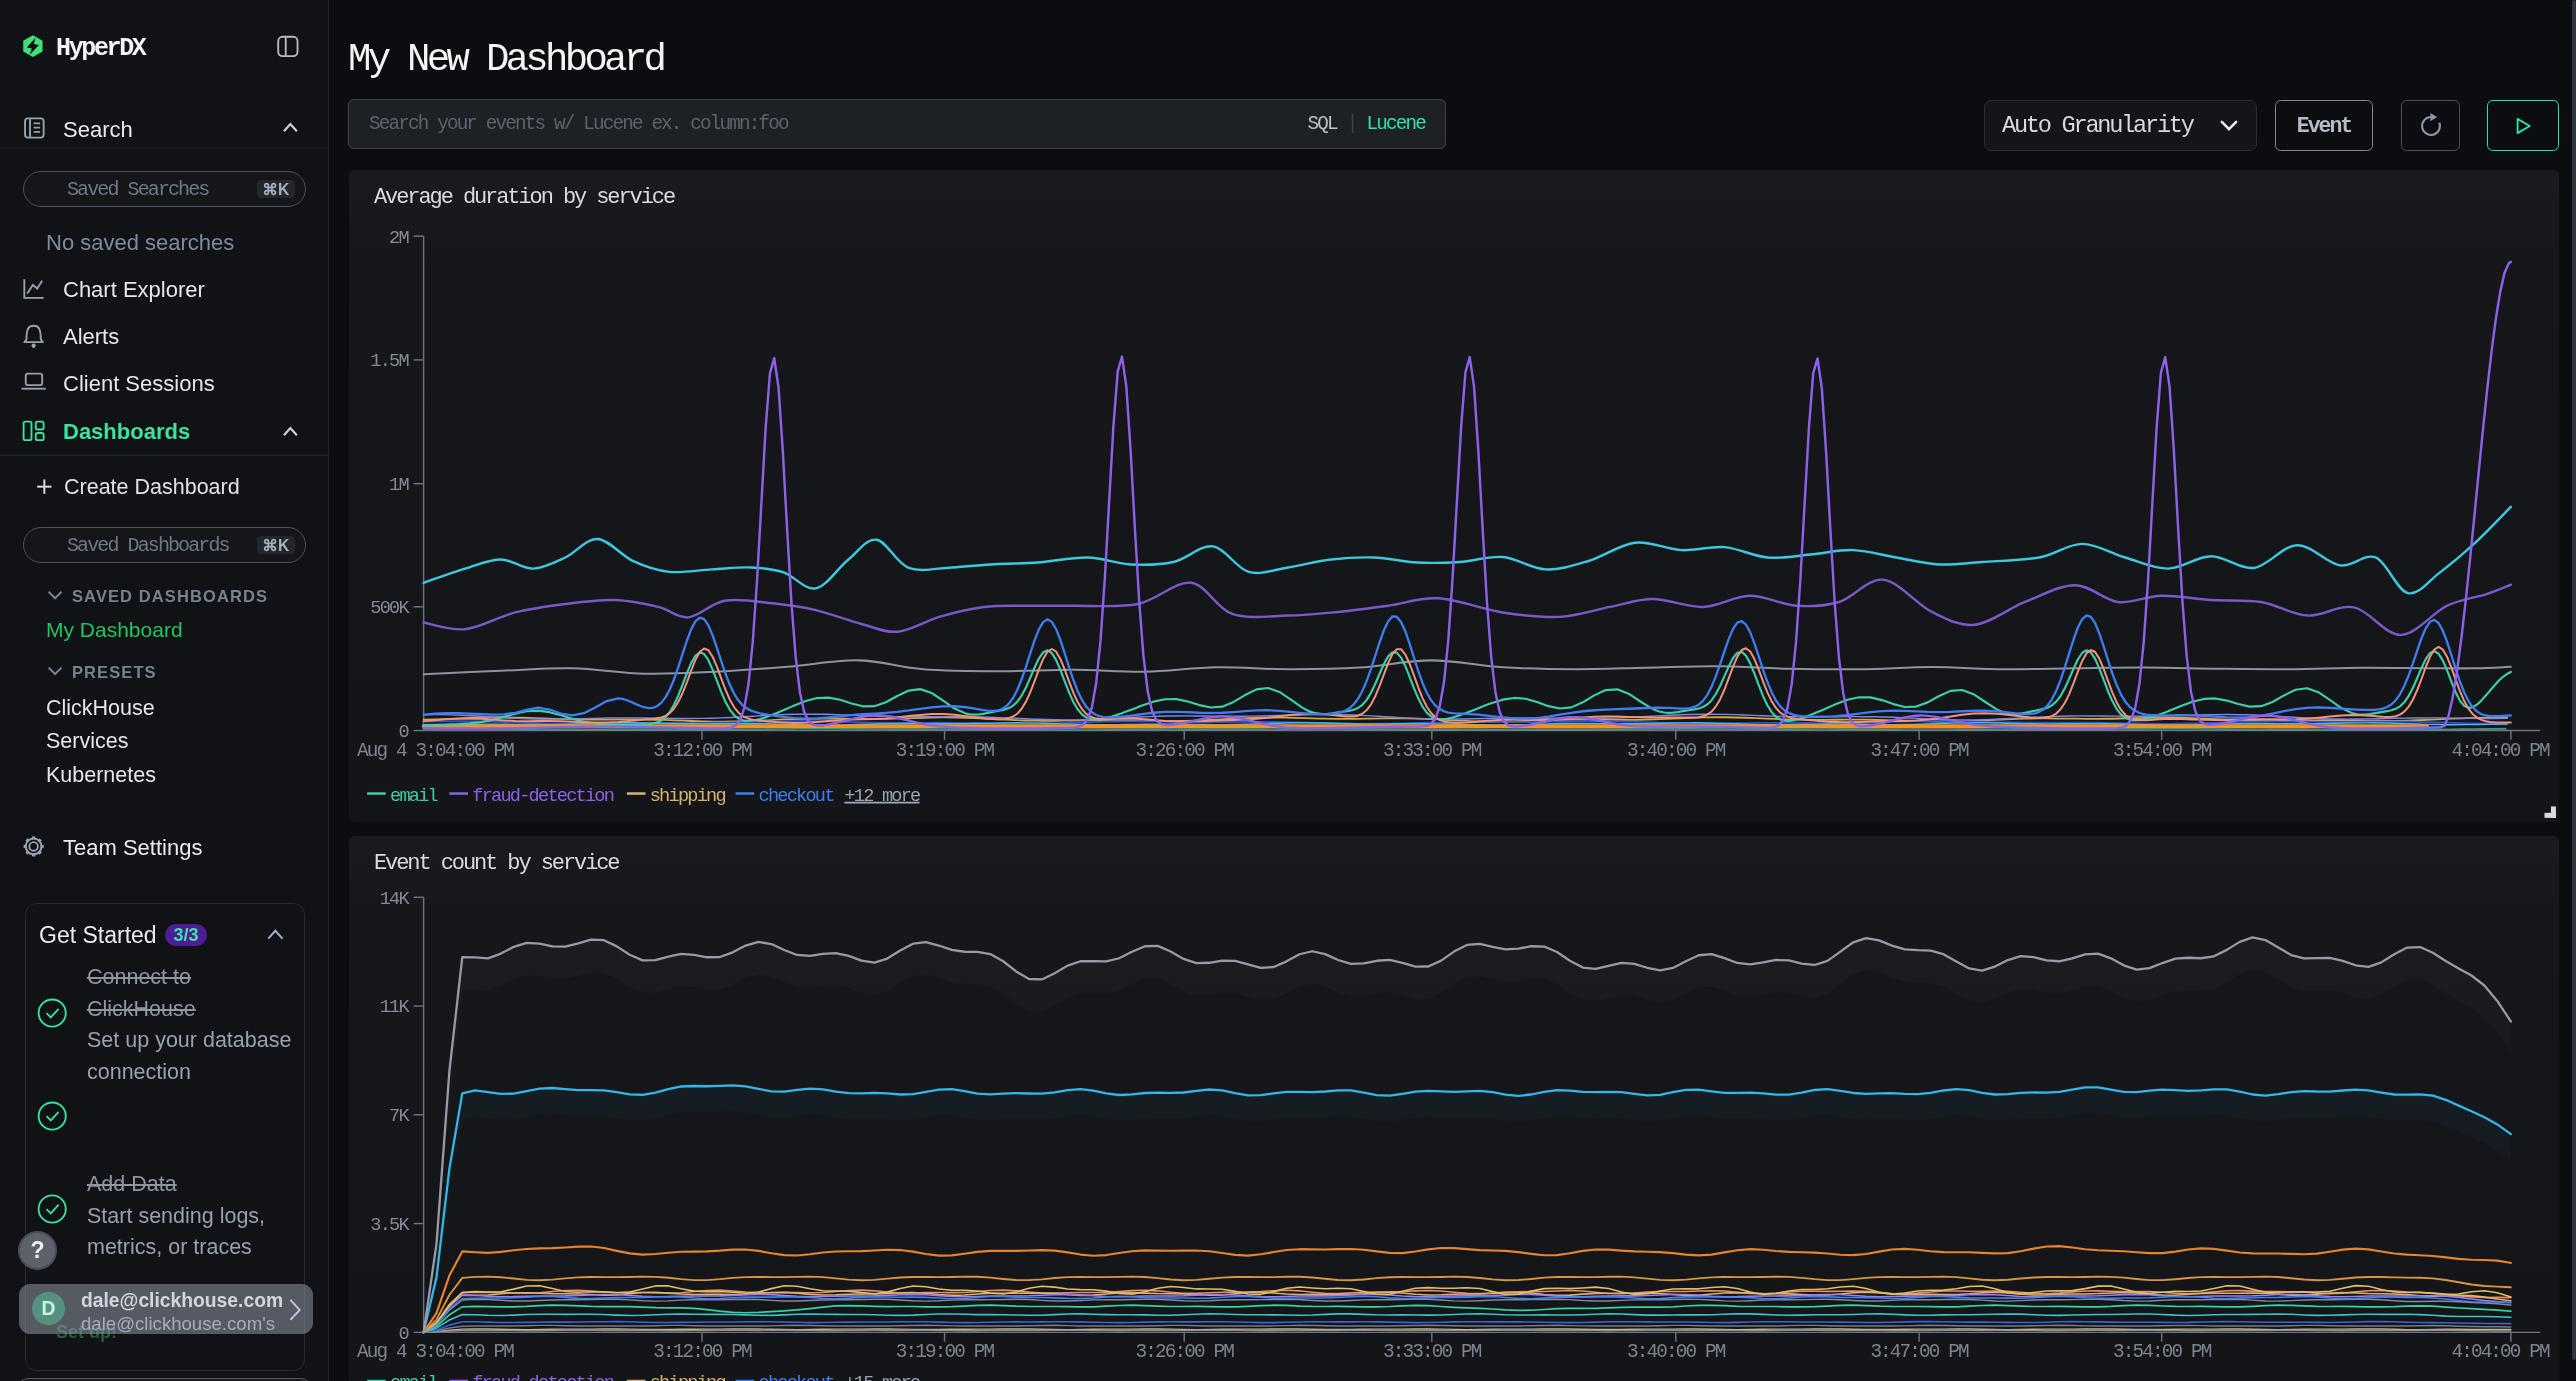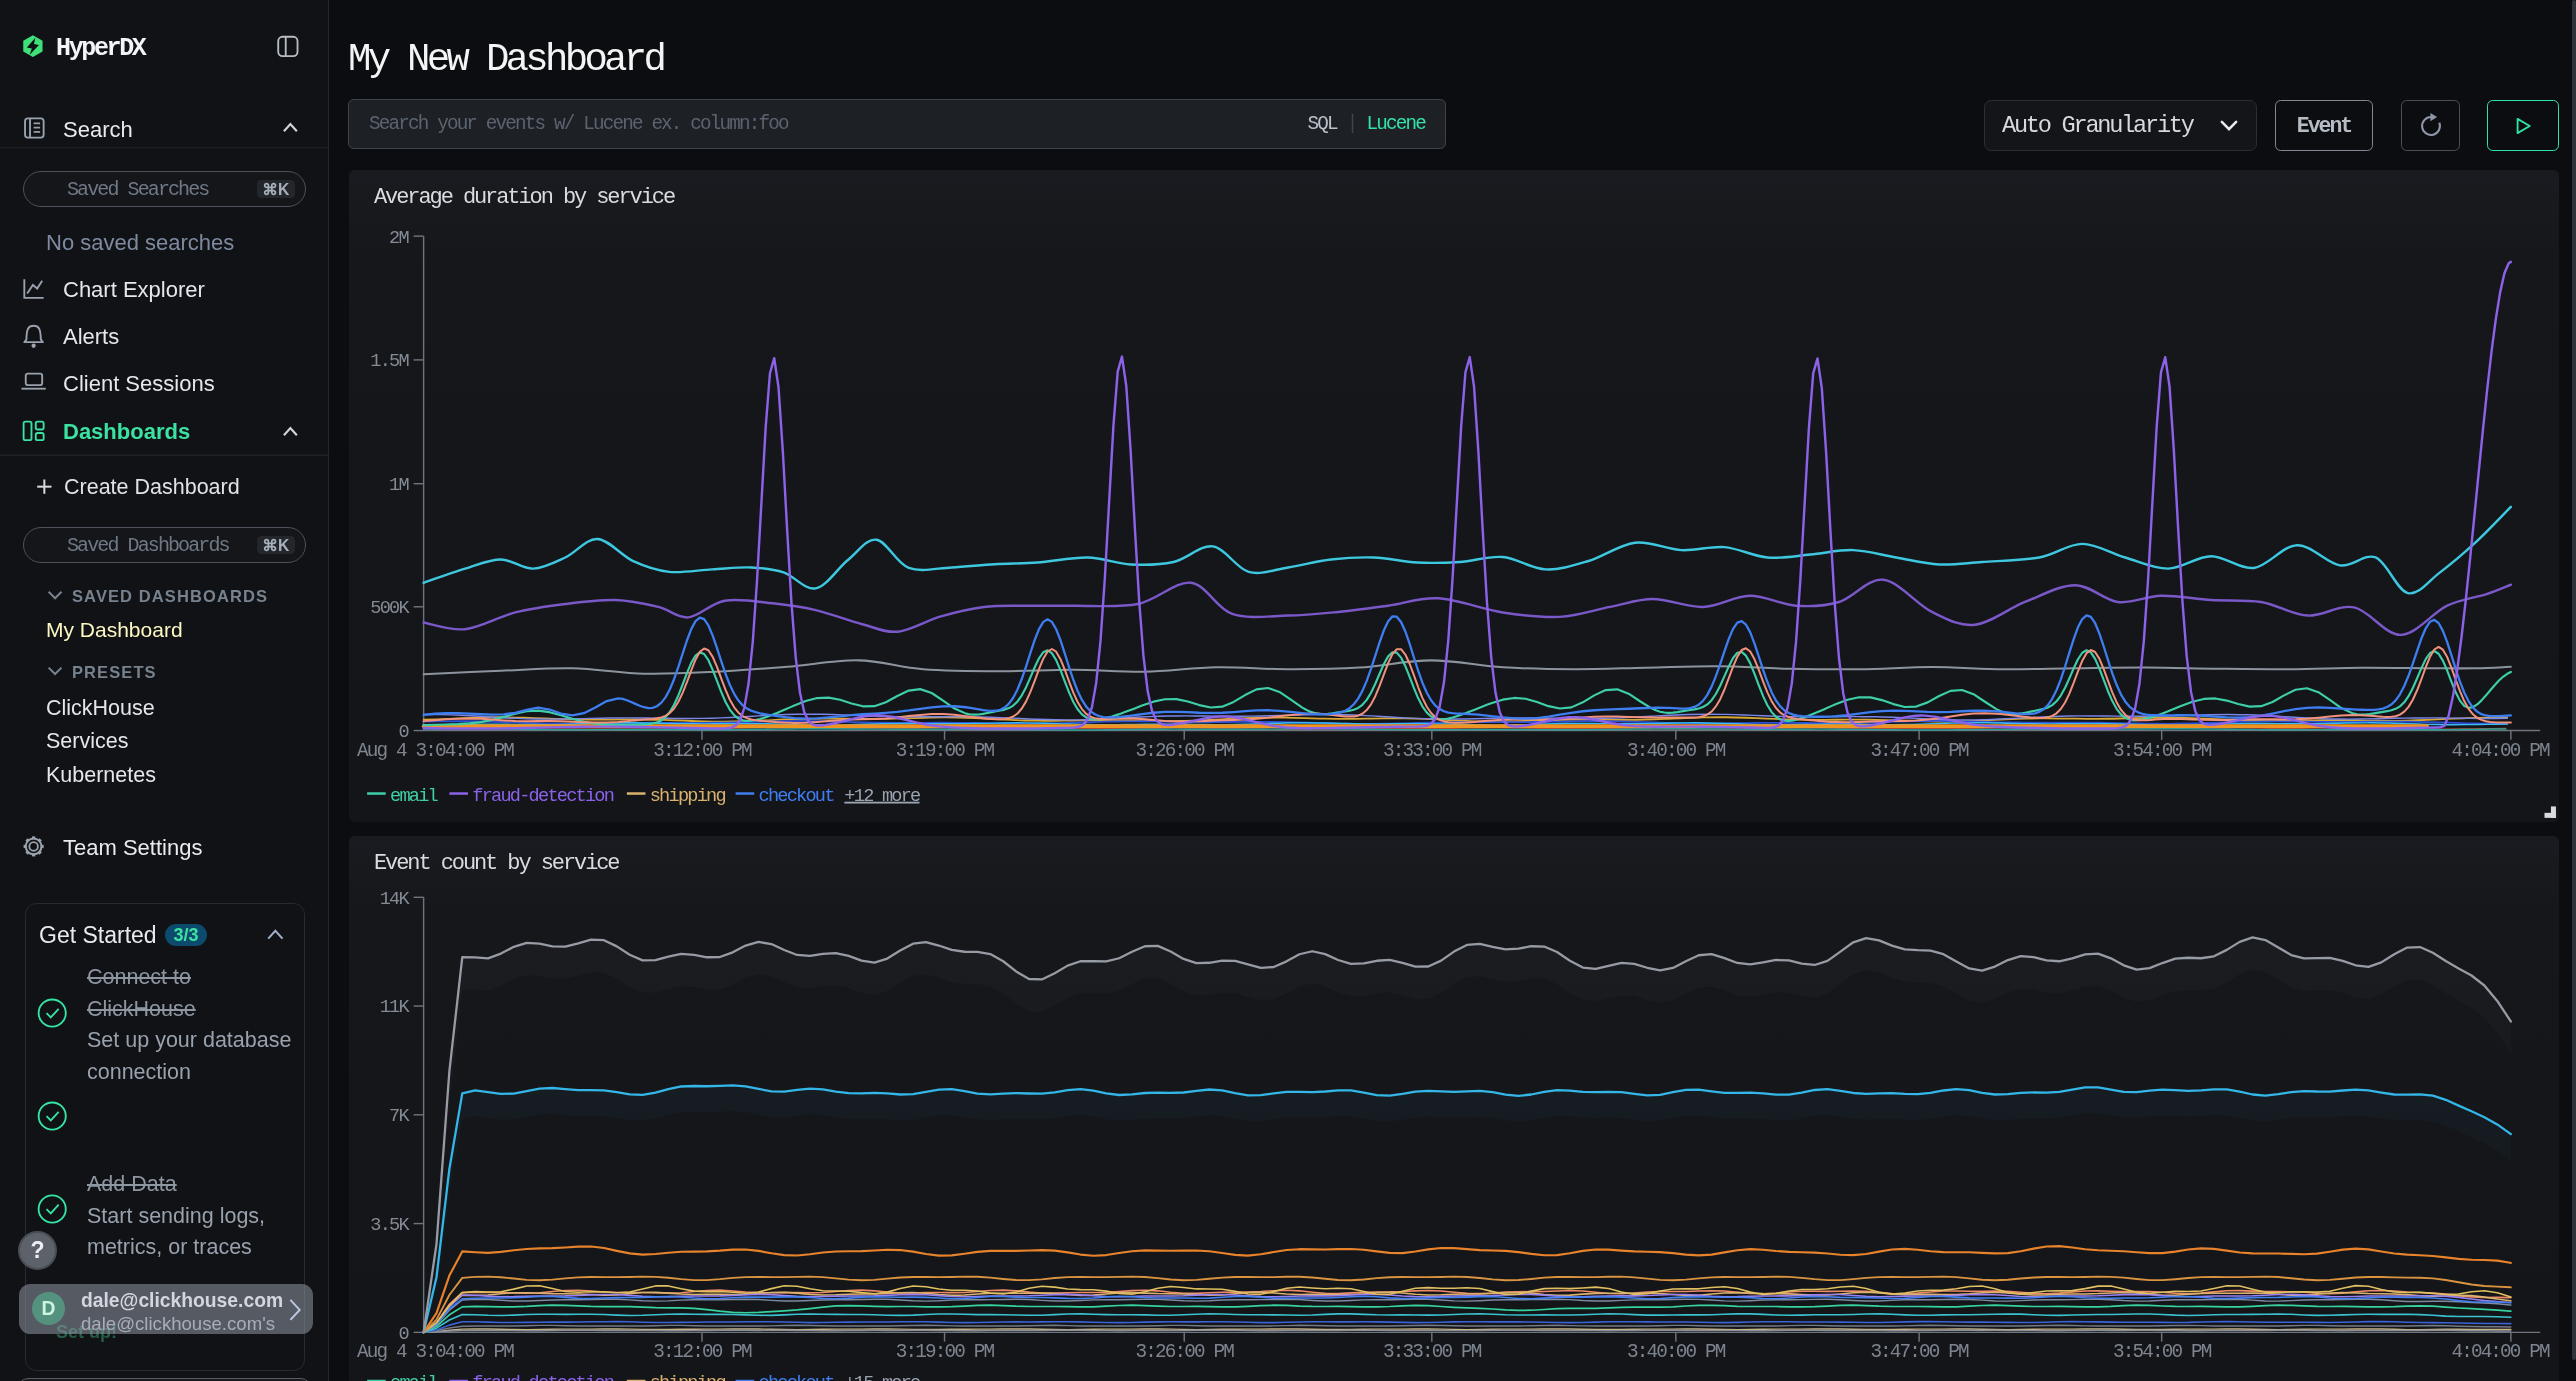--- a/index.html
+++ b/index.html
@@ -91,30 +91,30 @@
   <div class="abs mitem" style="left:63px;top:277px">Chart Explorer</div>
   <div class="abs mitem" style="left:63px;top:324px">Alerts</div>
   <div class="abs mitem" style="left:63px;top:371px">Client Sessions</div>
   <div class="abs" style="left:63px;top:419px;font-size:22px;font-weight:bold;color:#3ce2a2">Dashboards</div>
   <div class="abs" style="left:64px;top:475px;font-size:21.5px;color:#dfe3e8">Create Dashboard</div>
   <div class="pill" style="left:23px;top:527px;width:283px;height:36px;padding:0 10px 0 43px">
     <span class="itxt mono">Saved Dashboards</span>
       <span class="kbd">⌘K</span>
   </div>
   <div class="abs hdr" style="left:72px;top:587px">SAVED DASHBOARDS</div>
-  <div class="abs" style="left:46px;top:618px;font-size:21px;color:#fef9c3">My Dashboard</div>
+  <div class="abs" style="left:46px;top:618px;font-size:21px;color:#22c55e">My Dashboard</div>
   <div class="abs hdr" style="left:72px;top:663px">PRESETS</div>
   <div class="abs" style="left:46px;top:696px;font-size:21.5px;color:#e3e6ea">ClickHouse</div>
   <div class="abs" style="left:46px;top:729px;font-size:21.5px;color:#e3e6ea">Services</div>
   <div class="abs" style="left:46px;top:763px;font-size:21.5px;color:#e3e6ea">Kubernetes</div>
   <div class="abs" style="left:63px;top:835px;font-size:22px;color:#e8ebee">Team Settings</div>
 
   <div class="abs" style="left:25px;top:903px;width:280px;height:468px;border:1.4px solid #262b32;border-radius:11.4px"></div>
   <div class="abs" style="left:39px;top:922px;font-size:23px;font-weight:normal;color:#e8eaee">Get Started</div>
-  <div class="abs" style="left:165px;top:924px;width:42px;height:22px;background:#0c4a6e;border-radius:11.4px;color:#3ce2a2;font-weight:bold;font-size:18px;display:flex;align-items:center;justify-content:center">3/3</div>
+  <div class="abs" style="left:165px;top:924px;width:42px;height:22px;background:#4c1d95;border-radius:11.4px;color:#3ce2a2;font-weight:bold;font-size:18px;display:flex;align-items:center;justify-content:center">3/3</div>
   <svg width="329" height="1381" style="z-index:3" viewBox="0 0 460 1930">
     <polyline points="375,1312 385,1301 395,1312" fill="none" stroke="#9fb0c8" stroke-width="2.8"></polyline>
     <g fill="none" stroke="#35e3a3" stroke-width="2.6">
       <circle cx="73" cy="1416" r="19"></circle>
         <polyline points="65,1416 71,1422 82,1410"></polyline>
       <circle cx="73" cy="1560" r="19"></circle>
         <polyline points="65,1560 71,1566 82,1554"></polyline>
       <circle cx="73" cy="1690" r="19"></circle>
         <polyline points="65,1690 71,1696 82,1684"></polyline>
     </g>

